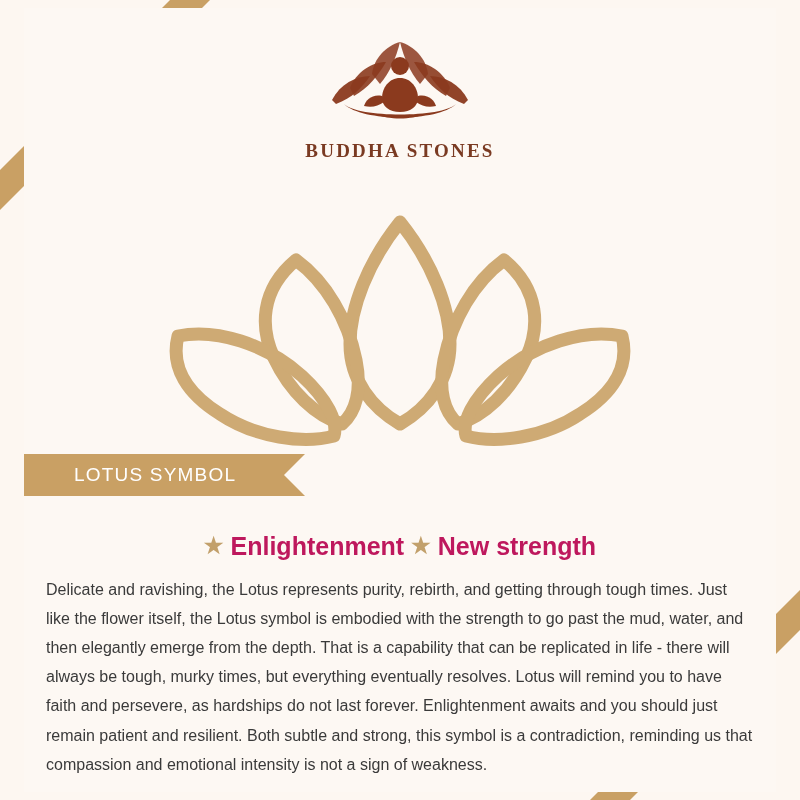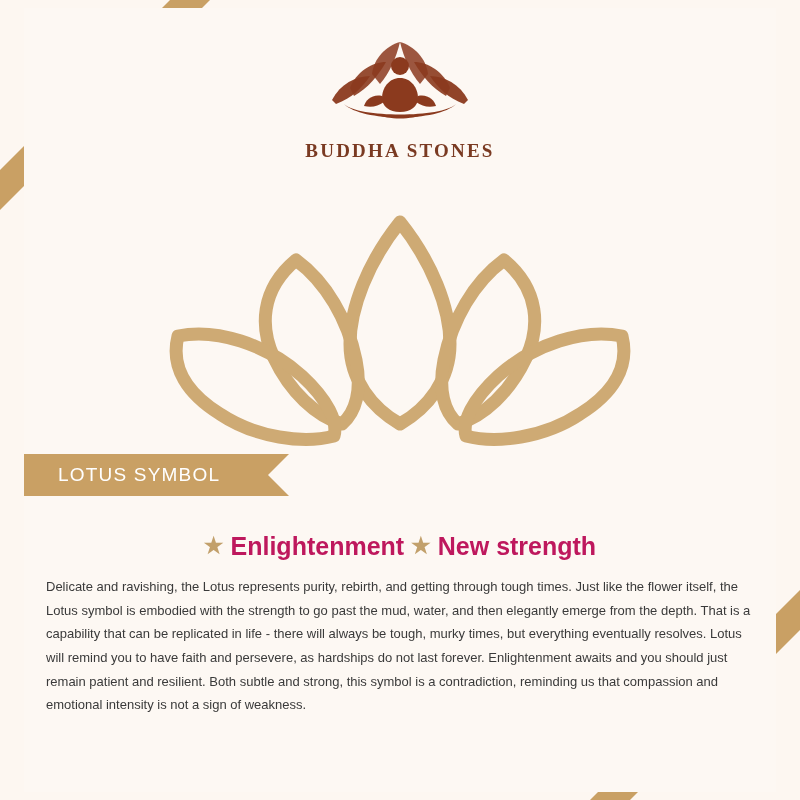--- a/index.html
+++ b/index.html
@@ -108,21 +108,21 @@
 
   
   .ribbon {
     position: absolute;
     top: 446px;
     left: 0;
     height: 42px;
     background: #c9a064;
     display: flex;
     align-items: center;
-    padding-left: 34px;
+    padding-left: 50px;
     padding-right: 48px;
     color: #ffffff;
     font-size: 19px;
     letter-spacing: 1.2px;
   }
   .ribbon::after {
     content: "";
     position: absolute;
     right: -21px;
     top: 0;
@@ -151,21 +151,21 @@
   .headline .star {
     color: #c2a06b;
     font-size: 22px;
     vertical-align: 2px;
   }
   .headline .word {
     color: #be185d;
   }
   .body-copy {
     margin: 14px 22px 15px 22px;
-    font-size: 13px;
+    font-size: 16px;
     line-height: 1.82;
     color: #3a3a3a;
     text-align: left;
   }
 </style>
 </head>
 <body>
 
 <div class="page">
 

